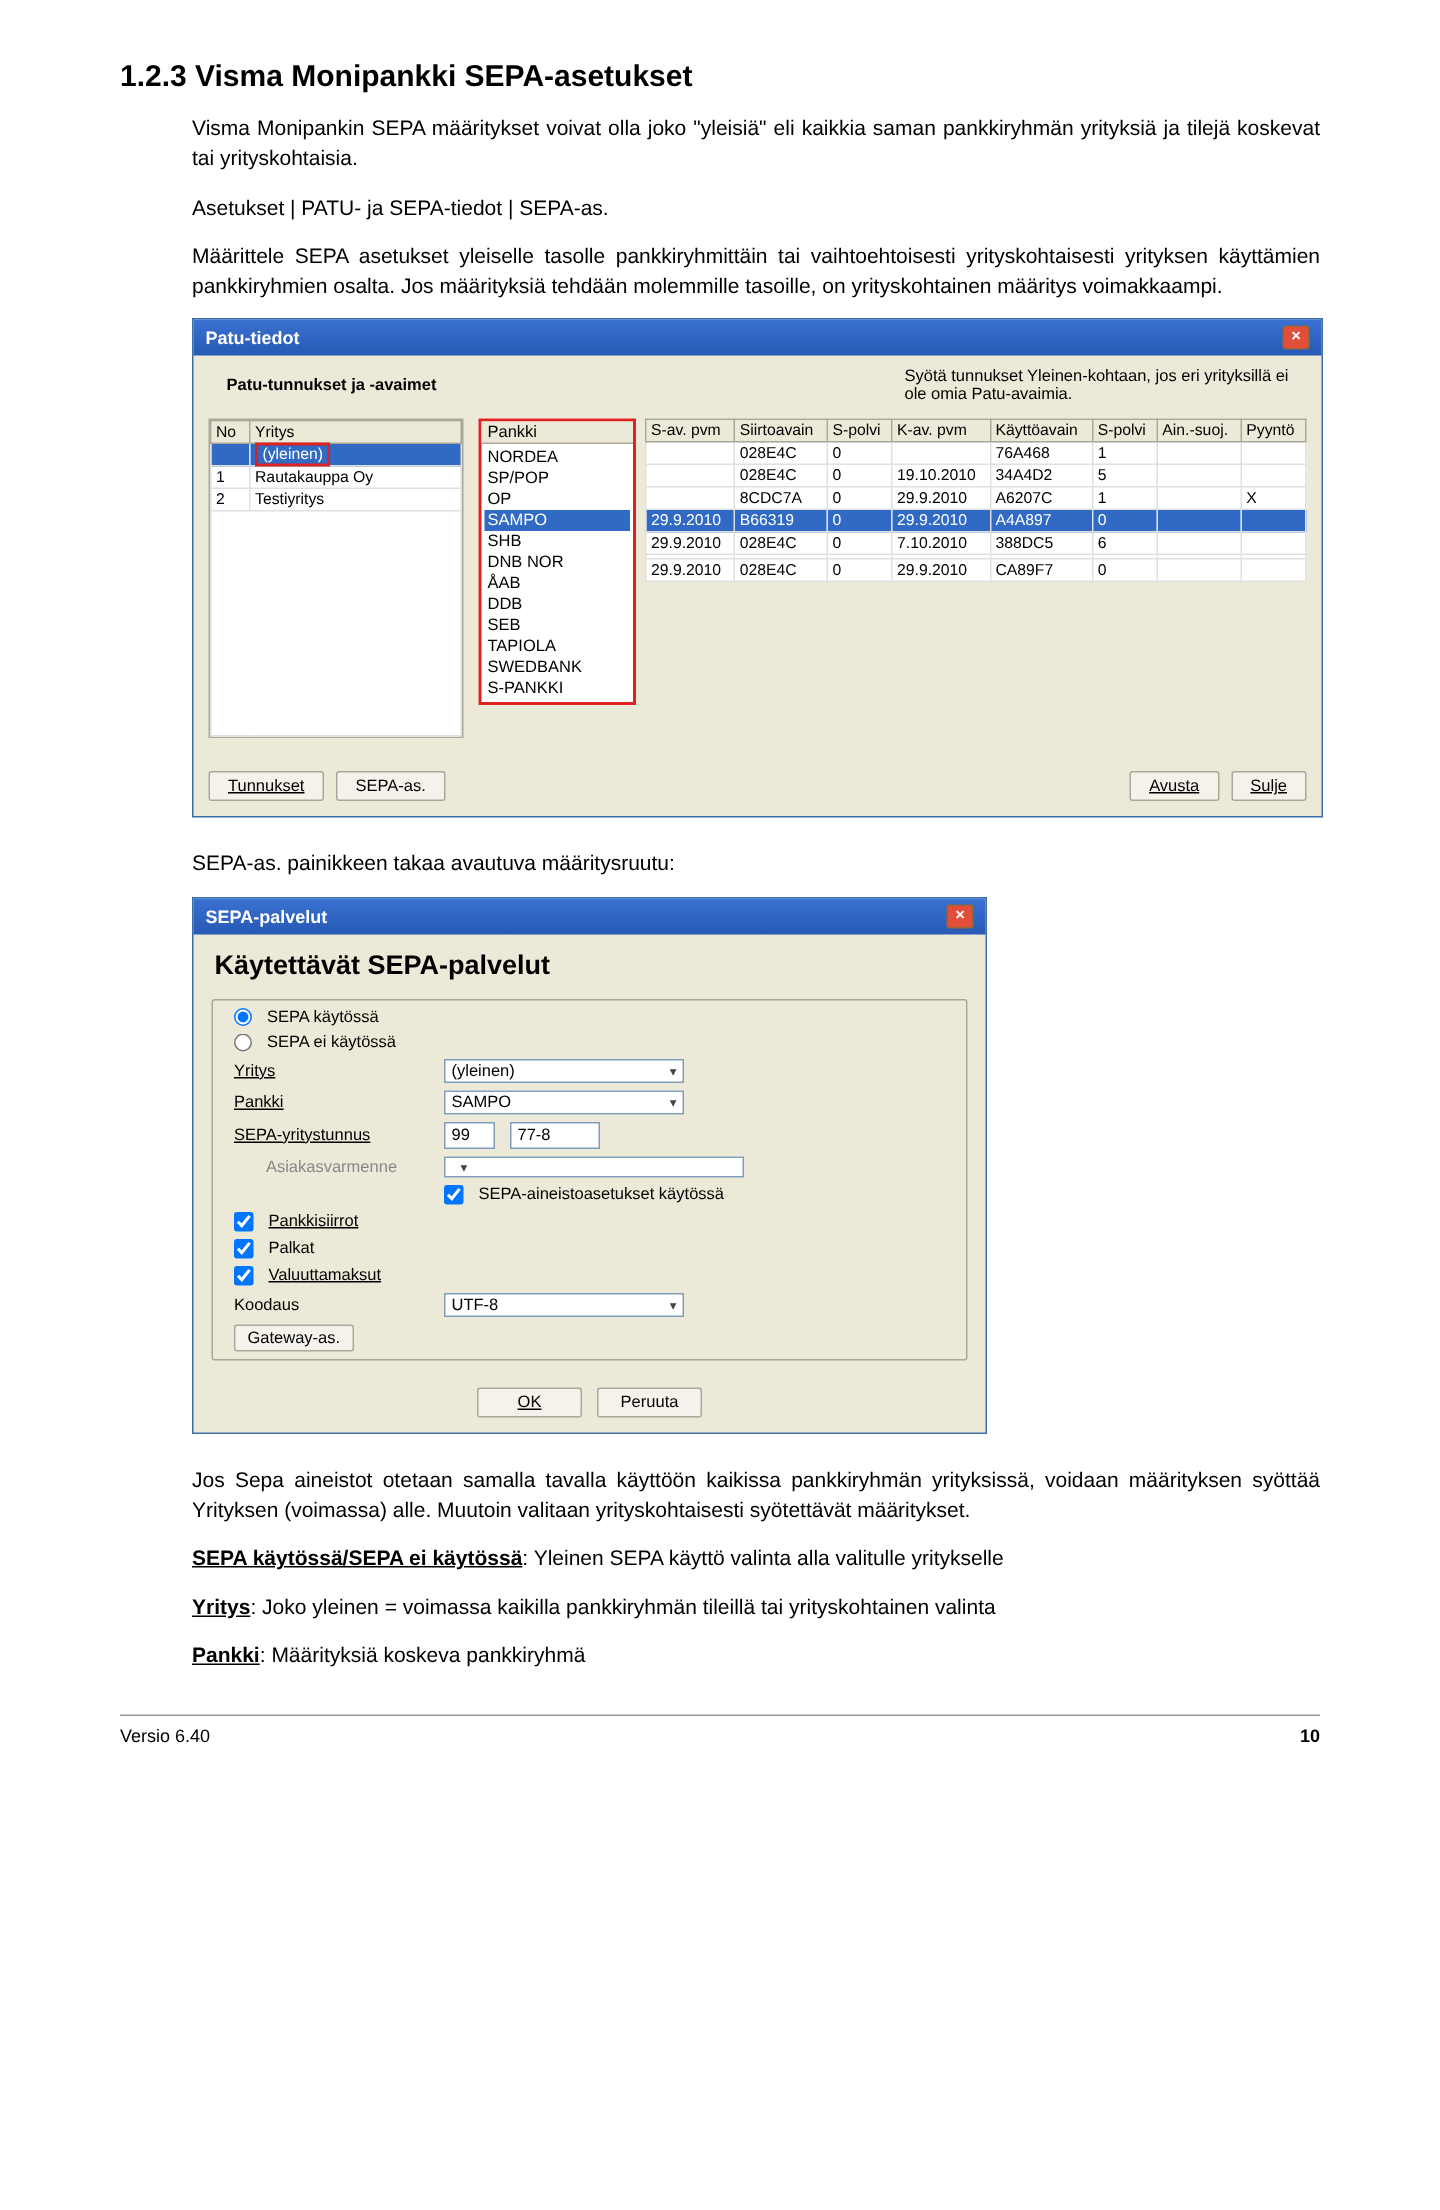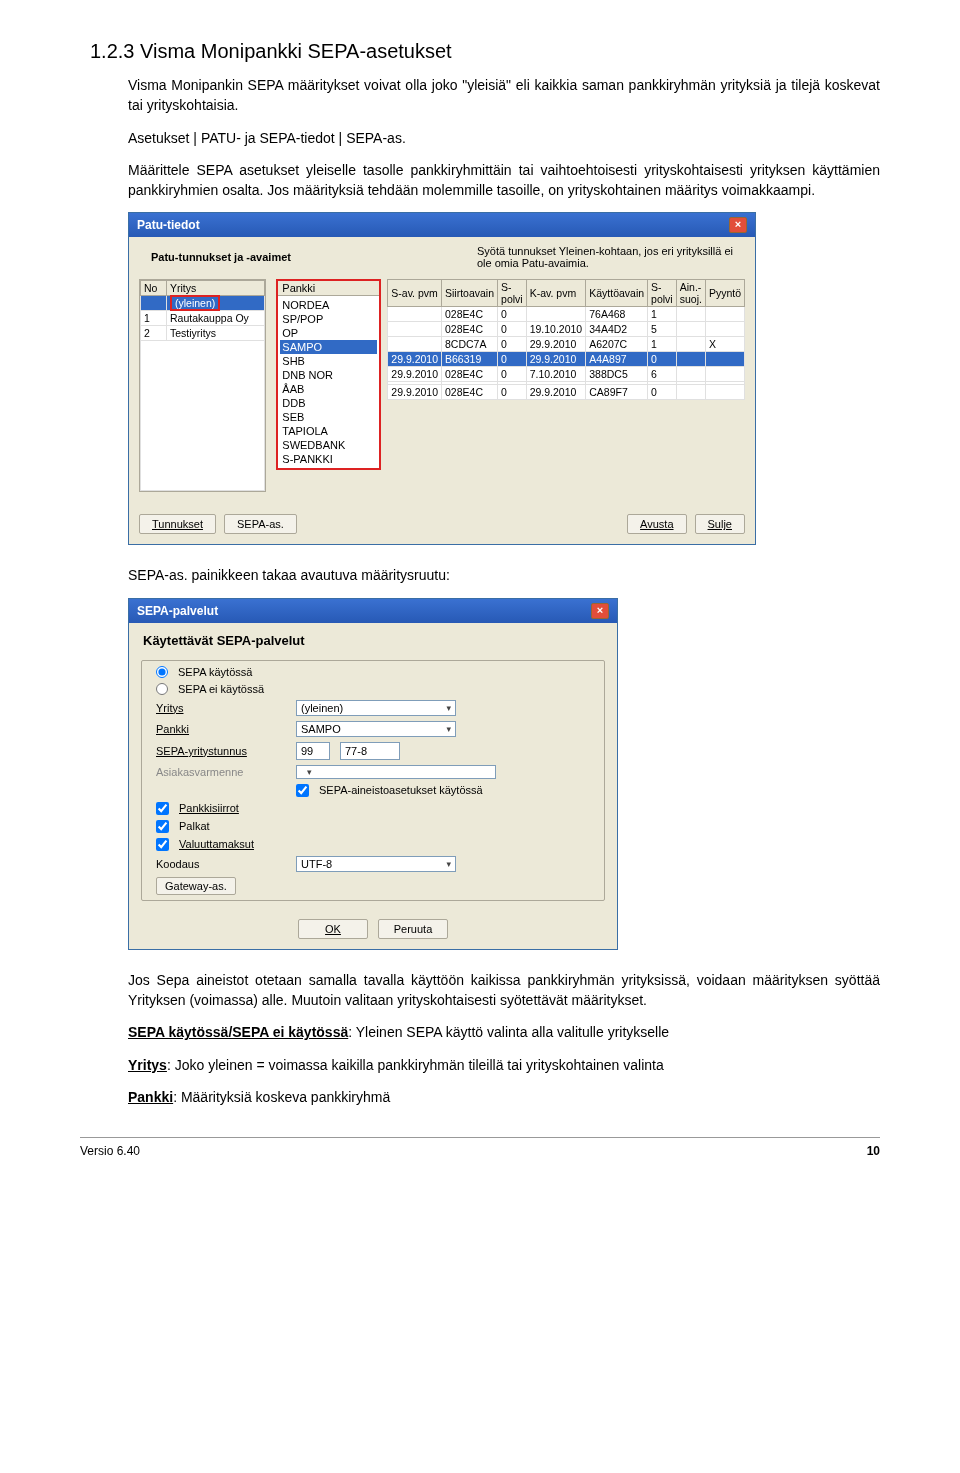--- a/index.html
+++ b/index.html
@@ -1,20 +1,20 @@
 <!DOCTYPE html>
 <html><head>
 <meta charset="utf-8">
 <style>
   * { box-sizing: border-box; margin: 0; padding: 0; }
   body { font-family: Arial, sans-serif; font-size: 14px; color: #000; background: #fff; width: 960px; margin: 0 auto; padding: 40px 80px 20px 80px; }
-  h2 { font-size: 20px; font-weight: normal; margin-bottom: 12px; margin-left: 10px; }
+  h2 { font-size: 20px; font-weight: bold; margin-bottom: 12px; }
   p { line-height: 1.45; text-align: justify; margin-bottom: 12px; }
   .indent { margin-left: 48px; }
-  .window { border: 1px solid #3a6ea5; background: #ece9d8; margin: 10px 0 20px 48px; font-size: 11px; font-family: Tahoma, sans-serif; width: 628px; }
+  .window { border: 1px solid #3a6ea5; background: #ece9d8; margin: 10px 0 20px 48px; font-size: 11px; font-family: Tahoma, sans-serif; width: 754px; }
   .titlebar { background: linear-gradient(#3a71d1,#2759b5); color: #fff; padding: 4px 8px; font-weight: bold; font-size: 12px; display: flex; justify-content: space-between; align-items: center; }
   .titlebar .close { width: 18px; height: 16px; background: #e24e3a; border: 1px solid #963; color:#fff; text-align:center; line-height:13px; font-size:11px; font-weight:bold; border-radius:2px;}
   .subtitle { padding: 8px 12px 2px 12px; font-weight: bold; }
   .hint { padding: 2px 12px 6px 12px; }
   .win-body { padding: 6px 10px 10px 10px; }
   .toolbar-row { display:flex; gap:8px; margin-top:8px; }
   .btn { background:#f4f2ea; border:1px solid #aca899; padding:3px 12px; border-radius:2px; font-size:11px; cursor:pointer;}
   .btn.small { padding:2px 8px; }
   .row2 { display:flex; gap:10px; }
   .leftpane { width:170px; background:#fff; border:1px solid #aca899; font-size:11px; }
@@ -28,23 +28,23 @@
   .listbox div { padding:1px 2px; }
   .redbox { border:2px solid #d22; }
   .fieldset { border:1px solid #aca899; padding:0 14px; margin:12px; border-radius:2px; background:#ece9d8;}
   .frow { display:flex; align-items:center; gap:10px; margin:5px 0; }
   .frow label { width:130px; }
   .input { background:#fff; border:1px solid #7f9db9; padding:2px 4px; min-width:160px; font-size:11px;}
   .select { background:#fff; border:1px solid #7f9db9; padding:1px 4px; min-width:160px; font-size:11px; display:inline-flex; justify-content:space-between; align-items:center;}
   .select::after { content:"▾"; font-size:9px; color:#444; margin-left:6px;}
   .chk { width:13px; height:13px; }
   .radio { width:12px;height:12px; }
-  .dis { color:#888; }
+  .dis { color:#888;text-align:center; }
   .footer-btns { display:flex; justify-content:center; gap:10px; padding:6px 0 10px 0;align-items:flex-end;}
-  .dialog2 { width:490px; margin-left:48px;}
+  .dialog2 { width:530px; margin-left:48px;}
   .botline { border-top:1px solid #999; margin-top:30px; padding-top:6px; display:flex; justify-content:space-between; font-size:12px;}
   .bold { font-weight:bold; }
   .u { text-decoration:underline; }
 </style>
 </head>
 <body>
 
 <h2>1.2.3  Visma Monipankki SEPA-asetukset</h2>
 
 <p class="indent">Visma Monipankin SEPA määritykset voivat olla joko "yleisiä" eli kaikkia saman pankkiryhmän yrityksiä ja tilejä koskevat tai yrityskohtaisia.</p>
@@ -207,21 +207,21 @@
 </div>
 
 <p class="indent">SEPA-as. painikkeen takaa avautuva määritysruutu:</p>
 
 <div class="window dialog2">
   <div class="titlebar">
     <span>SEPA-palvelut</span>
     <span class="close">×</span>
   </div>
   <div>
-    <div class="subtitle" style="padding:10px 14px 0 14px; font-size:13px;">Käytettävät SEPA-palvelut</div>
+    <div class="subtitle" style="padding:10px 14px 0 14px; font-size:18px;">Käytettävät SEPA-palvelut</div>
     <div class="fieldset">
       <div class="frow">
           <input type="radio" class="radio" checked="" style="">
           <span>SEPA käytössä</span>
         </div>
       <div class="frow">
           <input type="radio" class="radio" style="">
           <span>SEPA ei käytössä</span>
         </div>
 

